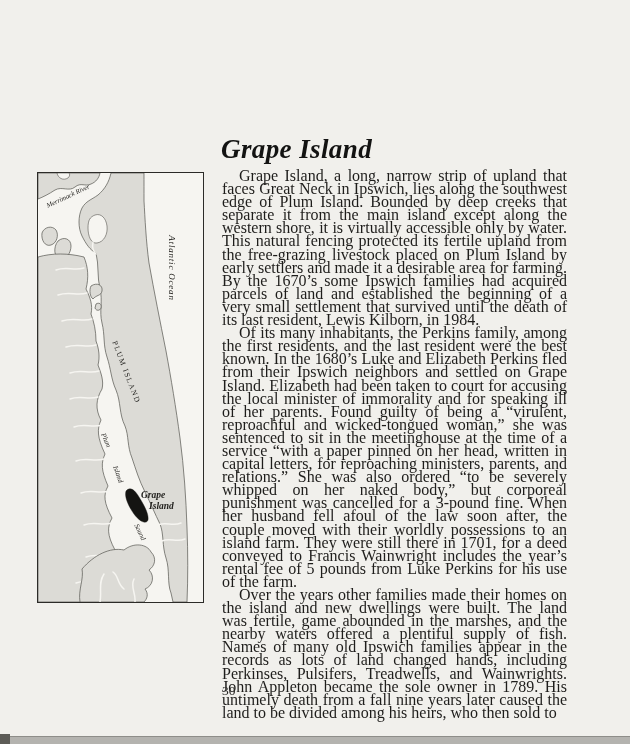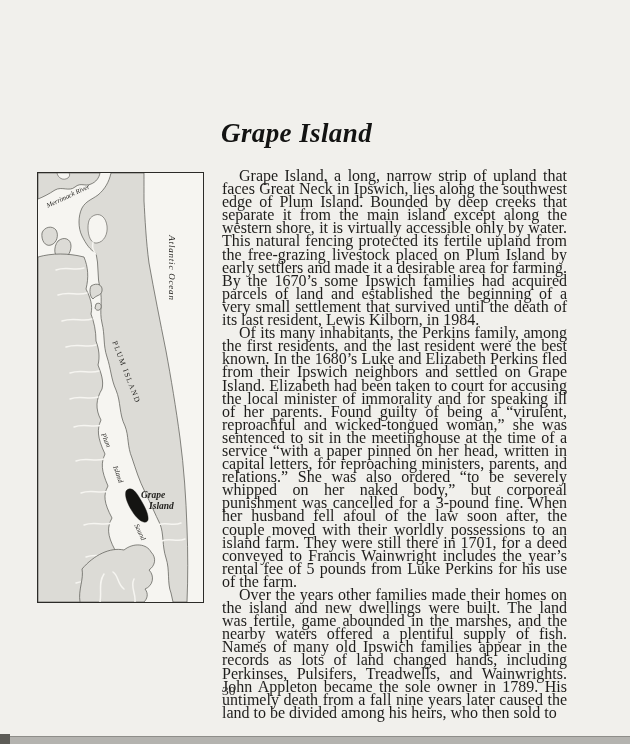--- a/index.html
+++ b/index.html
@@ -5,21 +5,21 @@
   html,body { margin:0; padding:0; }
   body {
     width:630px; height:744px;
     background:#f1f0ec;
     position:relative;
     overflow:hidden;
     font-family:"Liberation Serif", serif;
     color:#1b1a18;
   }
   .page-title {
-    position:absolute; left:221px; top:100px;
+    position:absolute; left:221px; top:116px;
     font-size:27px; font-weight:bold; font-style:italic;
     letter-spacing:0.4px; color:#131312;
   }
   .body-col {
     position:absolute; left:222px; top:169px; width:345px;
     font-size:16px; line-height:13.1px;
     text-align:justify; text-justify:inter-word;
     color:#1e1d1b;
   }
   .body-col p { margin:0; text-indent:17px; }

